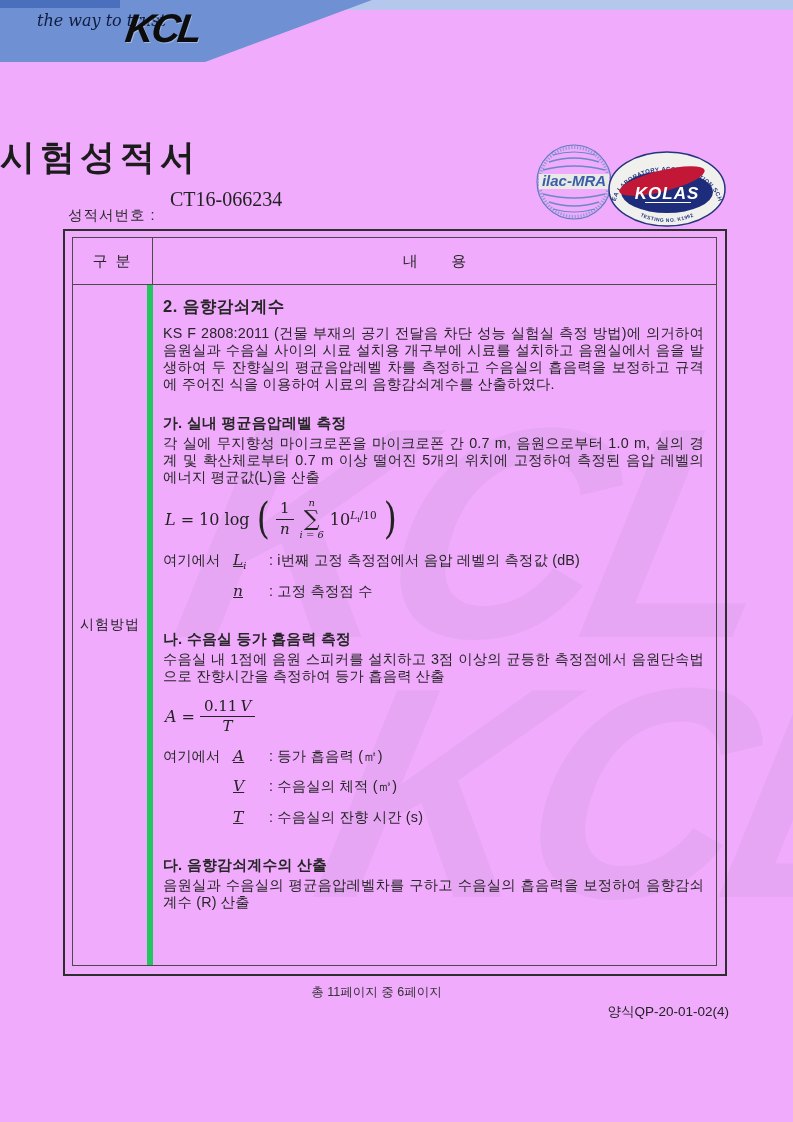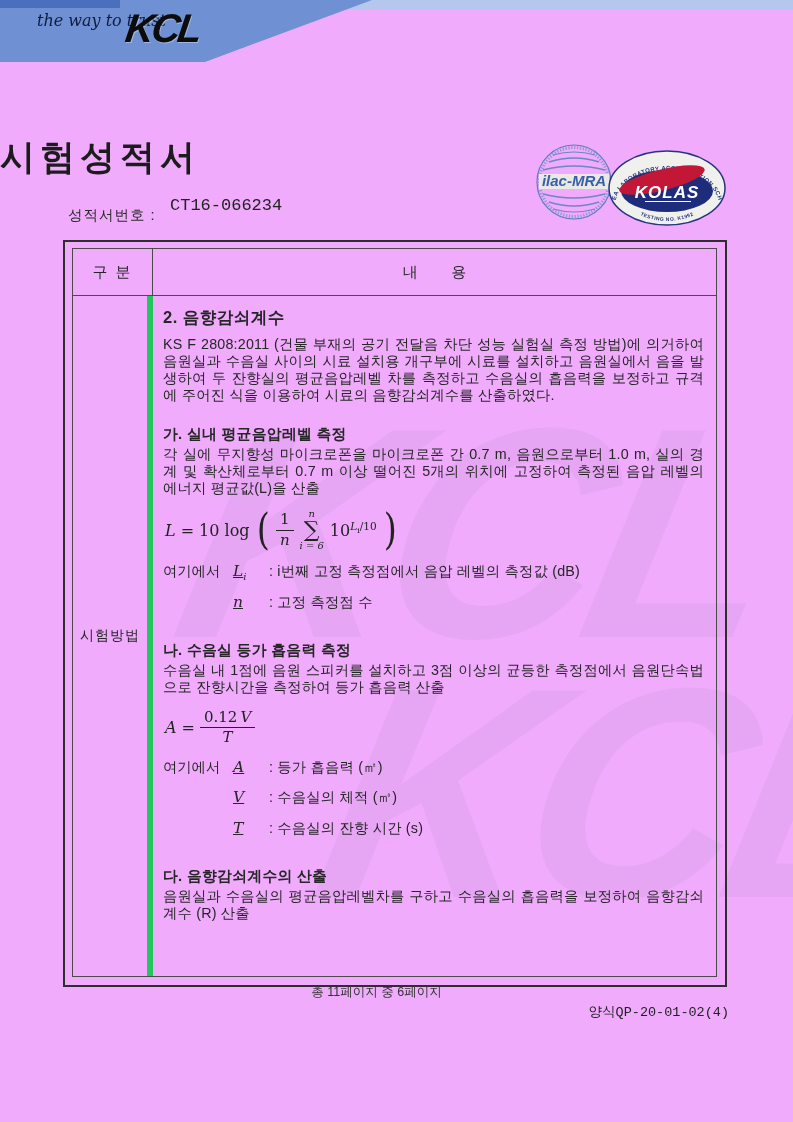--- a/index.html
+++ b/index.html
@@ -30,38 +30,38 @@
     text-shadow:1px 1px 0 rgba(255,255,255,.35);
   }
   
   .page-title {
     position:absolute; top:134px; left:0; width:100%;
     font-size:35px; font-weight:bold;
     letter-spacing:5px; color:#1c1c1c;
   }
   .report-label { position:absolute; top:181px; left:68px; font-size:14.5px; letter-spacing:1px; color:#2a2a2a;margin-top:25px; }
   .report-no {
-    position:absolute; top:196px; left:170px;
-    font-family:Liberation Mono, monospace; font-size:17px; letter-spacing:0; color:#222;
-  }
-  
-  .logo-wrap { position:absolute; top:136px; left:533px; display:flex; align-items:center; }
+    position:absolute; top:188px; left:170px;
+    font-family:Liberation Serif, serif; font-size:20px; letter-spacing:0; color:#222;
+  }
+  
+  .logo-wrap { position:absolute; top:136px; left:533px; display:flex; align-items:flex-end; }
   .kolas-svg { margin-left:-8px; margin-top:11px; }
   
   .wm {
     position:absolute; font-weight:bold; font-style:italic;
     font-size:300px; letter-spacing:-14px; transform:skewX(-12deg);
     color:rgba(100,100,105,0.055); z-index:0; white-space:nowrap;
   }
   .wm1 { left:190px; top:360px; }
   .wm2 { left:330px; top:620px; }
   
   .outer-frame {
     position:absolute; left:63px; top:229px; width:664px; height:747px;
-    border:2px solid #2e2e2e; z-index:1;margin-top:11px;
+    border:2px solid #2e2e2e; z-index:1;
   }
   .inner-table {
     position:absolute; left:7px; top:6px; right:8px; bottom:8px;
     border:1px solid #4a4a4a; display:flex; flex-direction:column;
   }
   .thead { display:flex; height:47px; border-bottom:1px solid #4a4a4a; flex:0 0 auto; }
   .th1 { width:80px; border-right:1px solid #4a4a4a; display:flex; align-items:center; justify-content:center; font-size:15px; letter-spacing:2px; }
   .th2 { flex:1; display:flex; align-items:center; justify-content:center; font-size:15px; white-space:pre; }
   .tbody { display:flex; flex:1; min-height:0; }
   .td1 { width:80px; border-right:6px solid #22c55e; display:flex; align-items:center; justify-content:center; font-size:14px; letter-spacing:1px; }
@@ -82,21 +82,21 @@
   .sum .sig { font-size:22px; font-family:"DejaVu Serif", serif; }
   .pow sup { font-size:10.5px; }
   .pow sub { font-size:8px; }
   .defline { display:flex; align-items:baseline; font-size:14.3px; line-height:24.5px; }
   .defpre { width:70px; flex:0 0 auto; }
   .defsym { width:36px; flex:0 0 auto; font-family:"DejaVu Serif", serif; font-style:italic; font-size:15.5px;text-decoration:underline; }
   .defsym sub { font-size:10px; font-style:italic; }
   .deftext { letter-spacing:.2px; }
   
   .footer-page { position:absolute; top:984px; left:0; width:712px; text-align:center; font-size:12.5px; color:#333; z-index:1;padding-left:41px; }
-  .footer-form { position:absolute; top:1003px; right:64px; font-size:13.5px; color:#222; z-index:1;font-family:Liberation Mono, monospace; }
+  .footer-form { position:absolute; top:1003px; right:64px; font-size:13.5px; color:#222; z-index:1; }
   svg text { font-family:"Liberation Sans", sans-serif; }
 </style>
 </head>
 <body>
 
 <div class="page">
 
   <div class="band-light"></div>
   <div class="band-main"></div>
   <div class="band-dark"></div>
@@ -186,21 +186,21 @@
             <span class="deftext">: 고정 측정점 수</span>
           </div>
 
           <div class="sub-title">나. 수음실 등가 흡음력 측정</div>
           <p class="para">수음실 내 1점에 음원 스피커를 설치하고 3점 이상의 균등한 측정점에서 음원단속법으로 잔향시간을 측정하여 등가 흡음력 산출</p>
 
           <div class="formula">
             <span class="mvar">A</span>
             <span class="mrm">=</span>
             <span class="frac">
-              <span class="num"><span class="mrm">0.12</span> <span class="mvar">V</span></span>
+              <span class="num"><span class="mrm">0.11</span> <span class="mvar">V</span></span>
               <span class="den mvar">T</span>
             </span>
           </div>
 
           <div class="defline">
             <span class="defpre">여기에서</span>
             <span class="defsym"><span>A</span><sub></sub></span>
             <span class="deftext">: 등가 흡음력 (㎡)</span>
           </div>
           <div class="defline">

